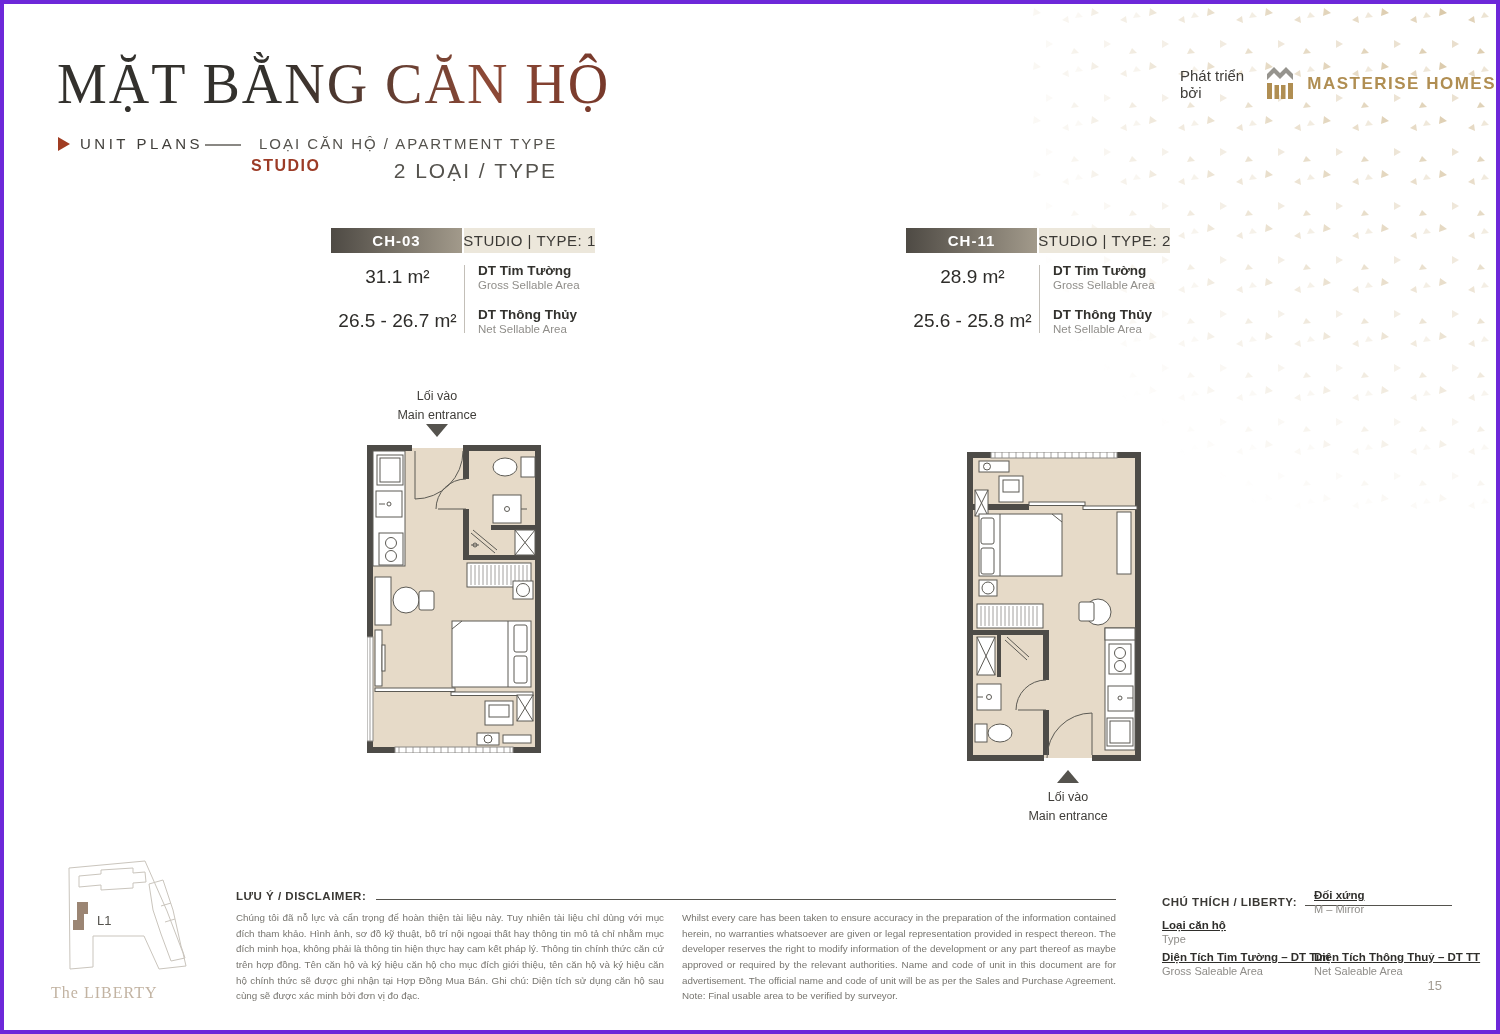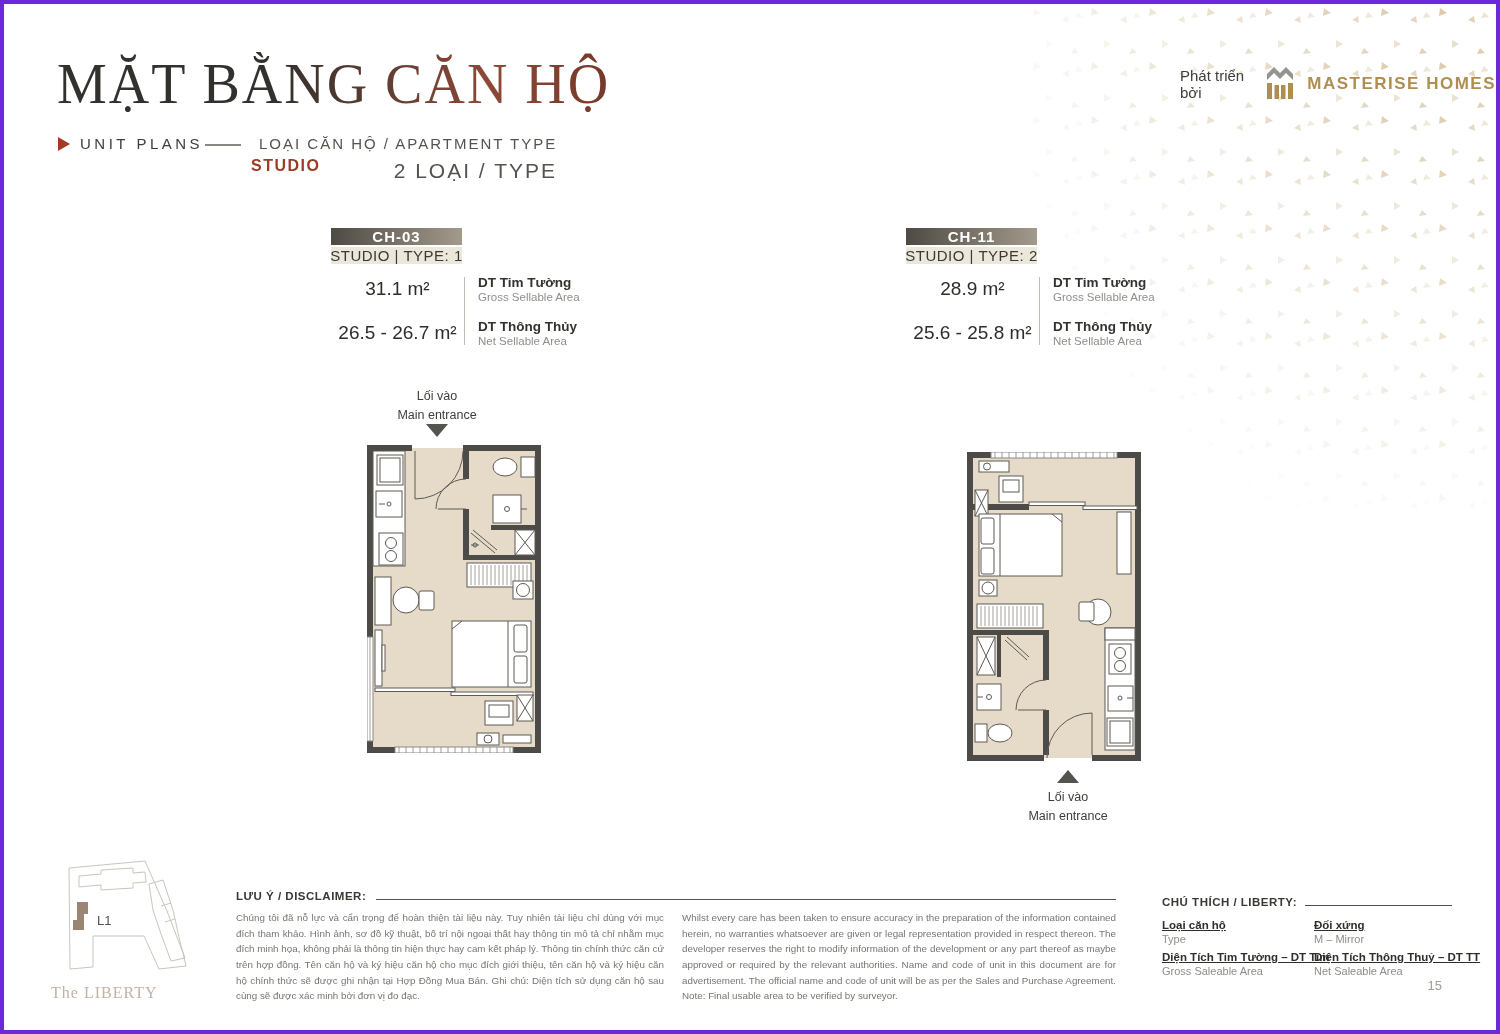--- a/index.html
+++ b/index.html
@@ -17,21 +17,21 @@
   .studio{left:247px;top:153px;font-size:16px;font-weight:bold;letter-spacing:1.5px;color:#9c3b26;}
   .typeline2{left:248px;top:155px;width:305px;text-align:right;font-size:21px;letter-spacing:2px;color:#55534e;}
 
   
   .dev{left:1176px;top:58px;height:44px;display:flex;align-items:center;gap:10px;}
   .devprefix{font-size:15px;color:#3f3d39;}
   .brand{font-size:17px;font-weight:bold;letter-spacing:1.5px;color:#b08e52;white-space:nowrap;}
 
   
   .card{width:264px;}
-  .badge{display:flex;gap:2px;height:37px;flex-direction:column;}
+  .badge{display:flex;gap:2px;height:25px;}
   .badge .code{width:131px;background:linear-gradient(90deg,#4e4a44,#a29a8b);color:#fff;font-weight:bold;font-size:15px;letter-spacing:1px;display:flex;align-items:center;justify-content:center;}
   .badge .tb{width:131px;background:#ece7db;color:#3b3935;font-size:15px;letter-spacing:.5px;display:flex;align-items:center;justify-content:center;white-space:nowrap;}
   .areas{position:relative;margin-top:10px;display:flex;flex-direction:column;gap:16px;}
   .areas::before{content:"";position:absolute;left:133px;top:2px;bottom:2px;width:1px;background:#c3bfb8;}
   .arow{display:flex;align-items:center;}
   .num{width:133px;text-align:center;font-size:19px;color:#2e2d2a;}
   .lab{padding-left:14px;}
   .lab .vi{font-size:13.5px;font-weight:bold;color:#33322e;}
   .lab .en{font-size:11.5px;color:#908e8a;margin-top:1px;}
 
@@ -365,21 +365,21 @@
   <div class="abs disc disc-en">Whilst every care has been taken to ensure accuracy in the preparation of the information contained herein, no warranties whatsoever are given or legal representation provided in respect thereon. The developer reserves the right to modify information of the development or any part thereof as maybe approved or required by the relevant authorities. Name and code of unit in this document are for advertisement. The official name and code of unit will be as per the Sales and Purchase Agreement. Note: Final usable area to be verified by surveyor.</div>
 
   <div class="abs leghead">
     <span class="h">CHÚ THÍCH / LIBERTY:</span>
     <span class="rule"></span>
   </div>
   <div class="abs legitem" style="left:1158px;top:915px;">
     <div class="vi">Loại căn hộ</div>
     <div class="en">Type</div>
   </div>
-  <div class="abs legitem" style="left:1310px;top:915px;">
+  <div class="abs legitem" style="left:1310px;top:885px;">
     <div class="vi">Đối xứng</div>
     <div class="en">M – Mirror</div>
   </div>
   <div class="abs legitem" style="left:1158px;top:947px;">
     <div class="vi">Diện Tích Tim Tường – DT Tim</div>
     <div class="en">Gross Saleable Area</div>
   </div>
   <div class="abs legitem" style="left:1310px;top:947px;">
     <div class="vi">Diện Tích Thông Thuỷ – DT TT</div>
     <div class="en">Net Saleable Area</div>

